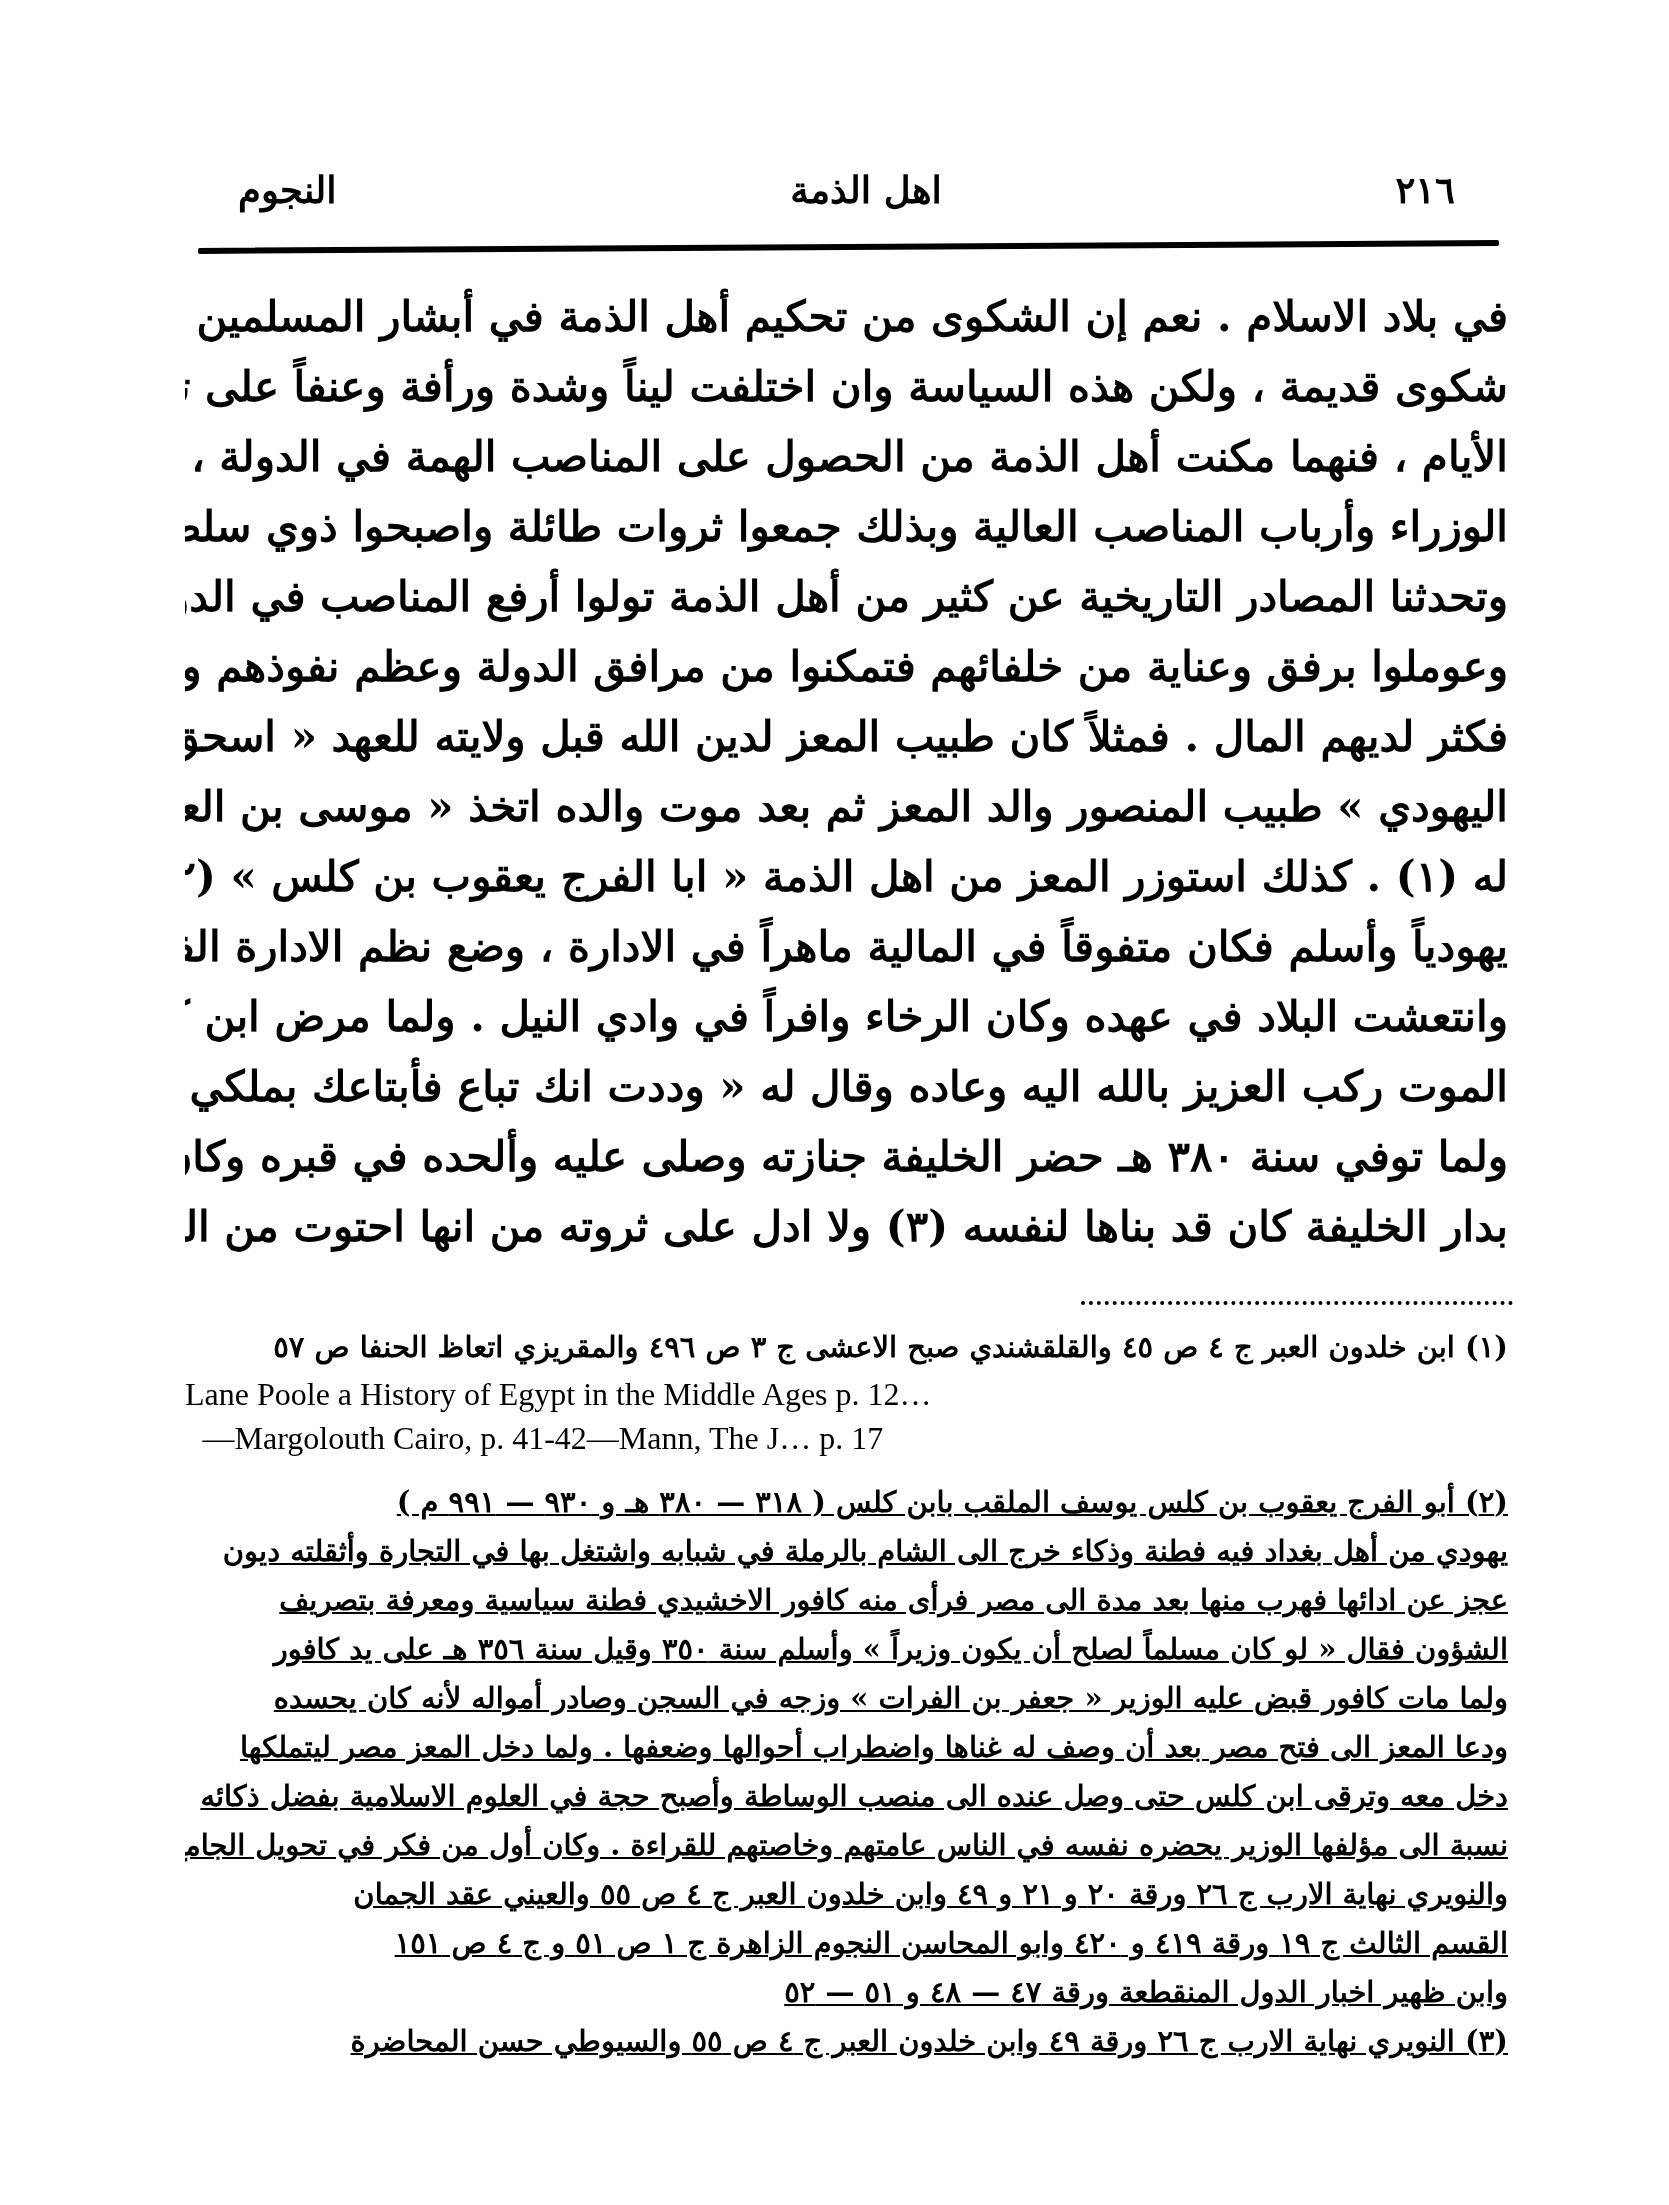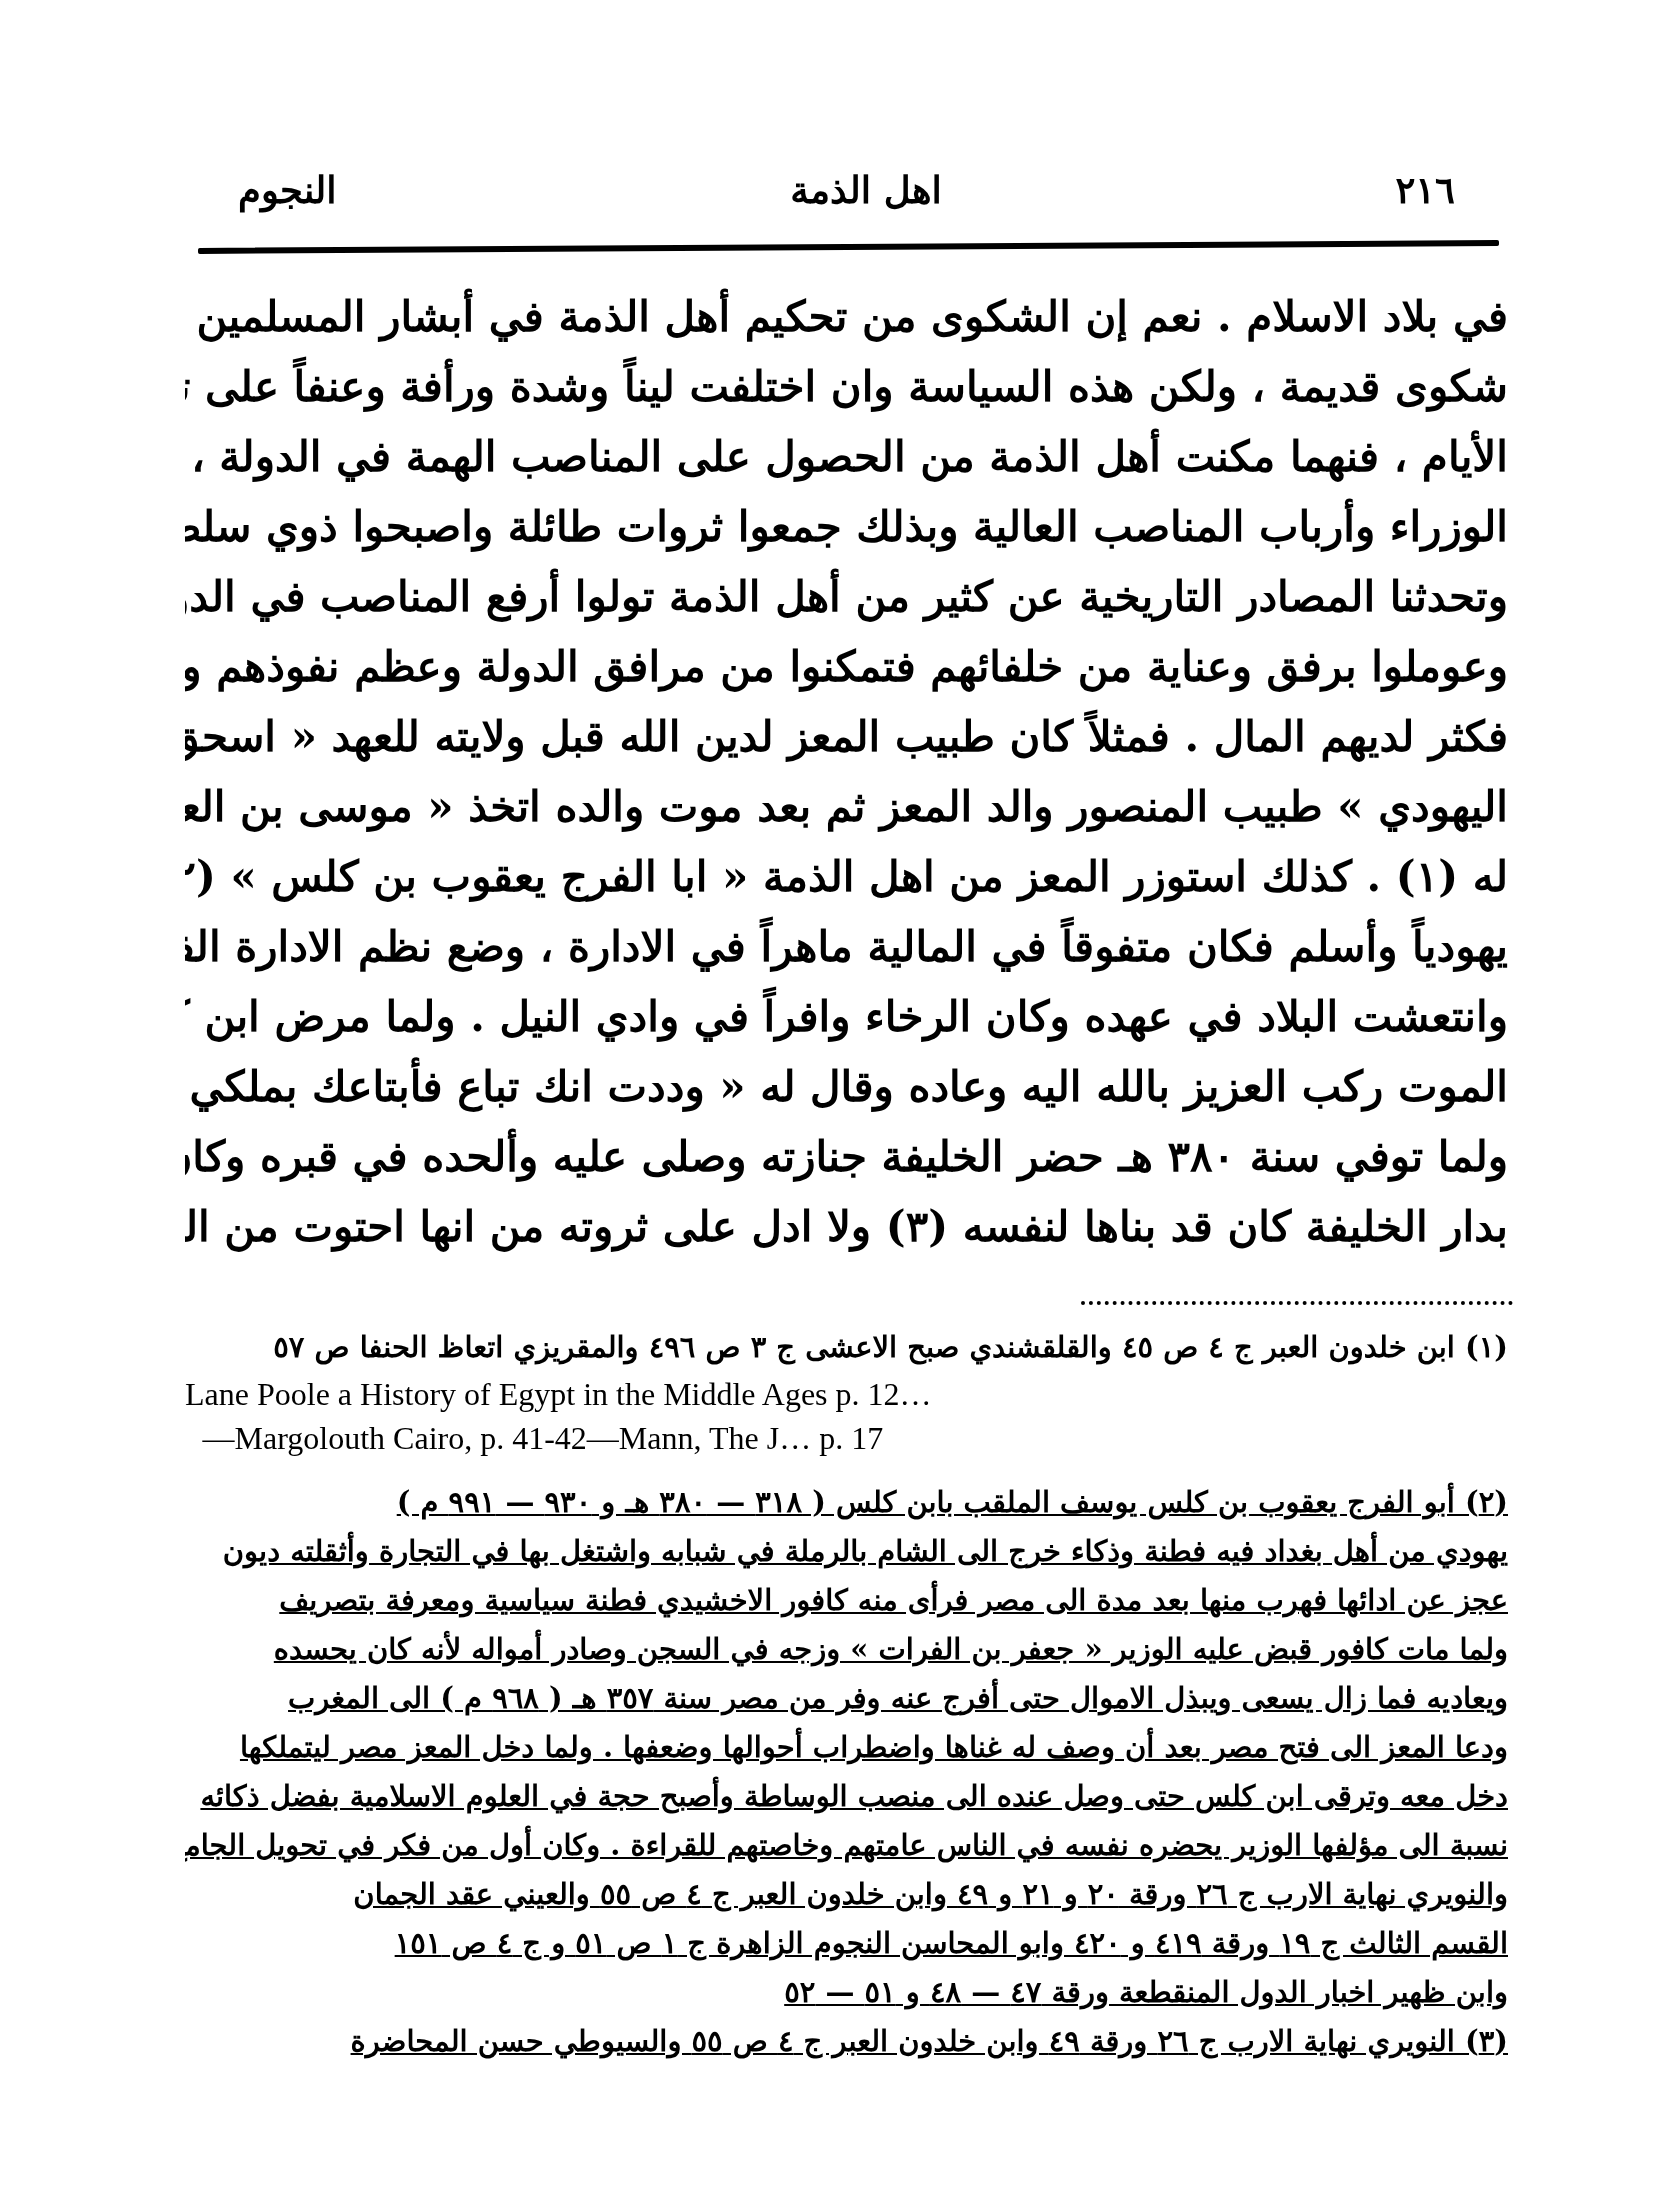--- a/index.html
+++ b/index.html
@@ -69,22 +69,22 @@
   <div class="dots"></div>
 
   <div class="footnotes">
     <div class="fn-ar">(١) ابن خلدون العبر ج ٤ ص ٤٥ والقلقشندي صبح الاعشى ج ٣ ص ٤٩٦ والمقريزي اتعاظ الحنفا ص ٥٧</div>
     <div class="fn-en">Lane Poole a History of Egypt in the Middle Ages p. 12…</div>
     <div class="fn-en" style="padding-left:17.6px;">—Margolouth Cairo, p. 41-42—Mann, The J… p. 17</div>
     <div style="height:17.6px"></div>
     <div class="fn-sub">(٢) أبو الفرج يعقوب بن كلس يوسف الملقب بابن كلس ( ٣١٨ — ٣٨٠ هـ و ٩٣٠ — ٩٩١ م )</div>
     <div class="fn-sub">يهودي من أهل بغداد فيه فطنة وذكاء خرج الى الشام بالرملة في شبابه واشتغل بها في التجارة وأثقلته ديون</div>
     <div class="fn-sub">عجز عن ادائها فهرب منها بعد مدة الى مصر فرأى منه كافور الاخشيدي فطنة سياسية ومعرفة بتصريف</div>
+    <div class="fn-sub">الشؤون فقال « لو كان مسلماً لصلح أن يكون وزيراً » وأسلم سنة ٣٥٠ وقيل سنة ٣٥٦ هـ على يد كافور</div>
     <div class="fn-sub">ولما مات كافور قبض عليه الوزير « جعفر بن الفرات » وزجه في السجن وصادر أمواله لأنه كان يحسده</div>
-    <div class="fn-sub">ويعاديه فما زال يسعى ويبذل الاموال حتى أفرج عنه وفر من مصر سنة ٣٥٧ هـ ( ٩٦٨ م ) الى المغرب</div>
     <div class="fn-sub">ودعا المعز الى فتح مصر بعد أن وصف له غناها واضطراب أحوالها وضعفها . ولما دخل المعز مصر ليتملكها</div>
     <div class="fn-sub">دخل معه وترقى ابن كلس حتى وصل عنده الى منصب الوساطة وأصبح حجة في العلوم الاسلامية بفضل ذكائه</div>
     <div class="fn-sub">نسبة الى مؤلفها الوزير يحضره نفسه في الناس عامتهم وخاصتهم للقراءة . وكان أول من فكر في تحويل الجامع</div>
     <div class="fn-sub">والنويري نهاية الارب ج ٢٦ ورقة ٢٠ و ٢١ و ٤٩ وابن خلدون العبر ج ٤ ص ٥٥ والعيني عقد الجمان</div>
     <div class="fn-sub">القسم الثالث ج ١٩ ورقة ٤١٩ و ٤٢٠ وابو المحاسن النجوم الزاهرة ج ١ ص ٥١ و ج ٤ ص ١٥١</div>
     <div class="fn-sub" style="padding-right:0;">وابن ظهير اخبار الدول المنقطعة ورقة ٤٧ — ٤٨ و ٥١ — ٥٢</div>
     <div class="fn-sub">(٣) النويري نهاية الارب ج ٢٦ ورقة ٤٩ وابن خلدون العبر ج ٤ ص ٥٥ والسيوطي حسن المحاضرة</div>
 
   </div>
 

